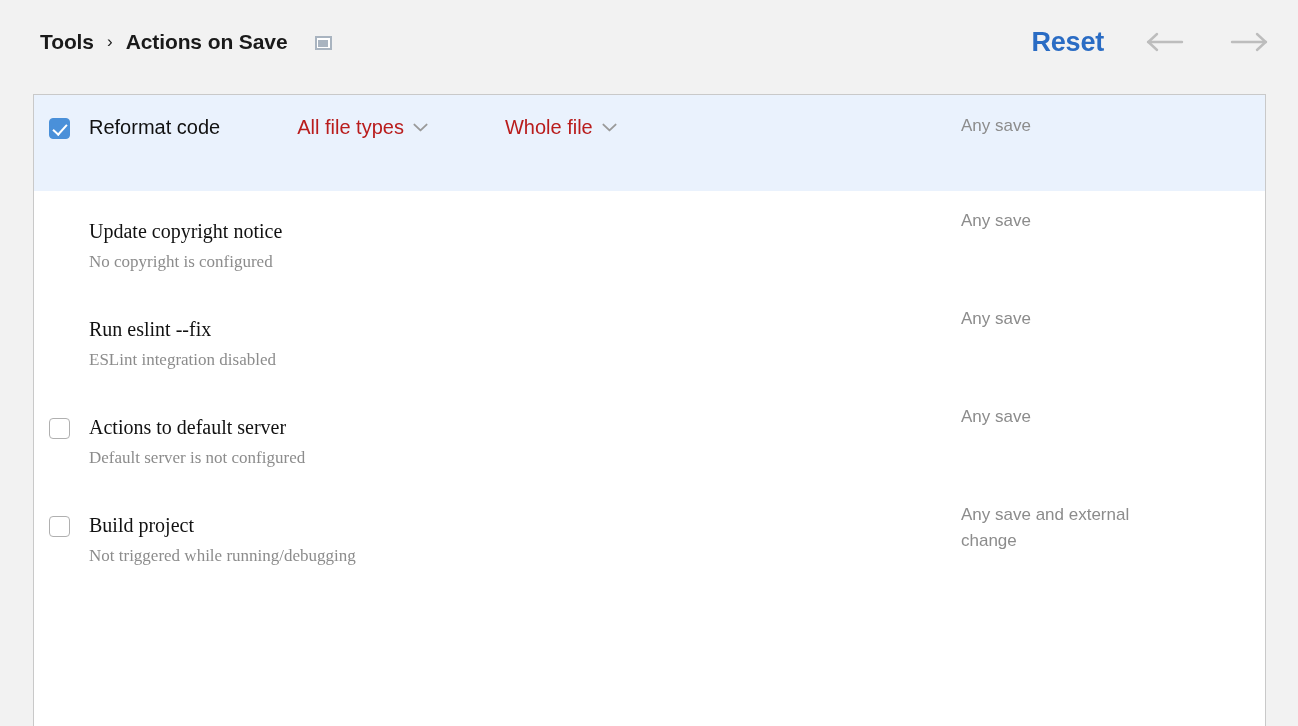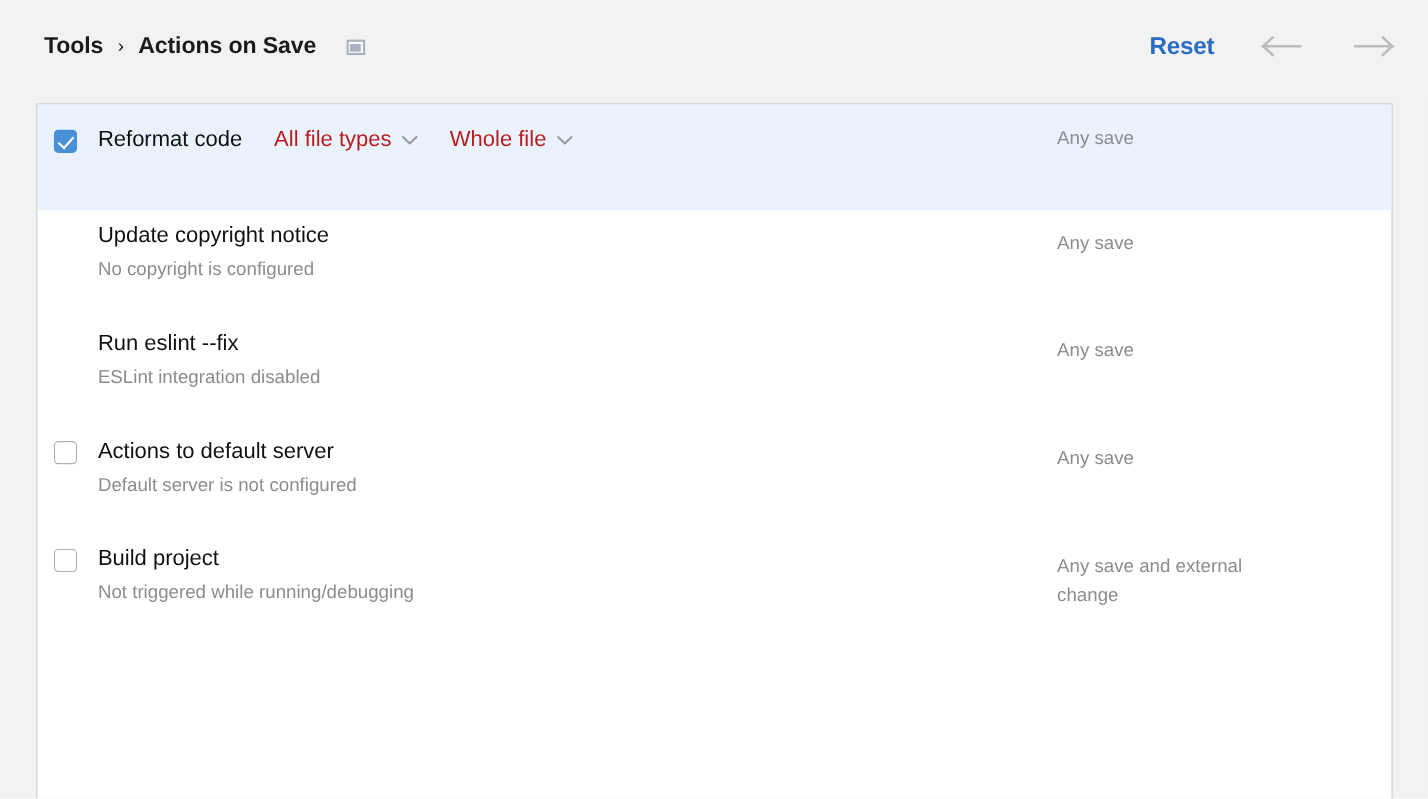--- a/index.html
+++ b/index.html
@@ -67,21 +67,21 @@
 
   #header-right {
     position: absolute;
     right: 30px;
     top: 26px;
     display: flex;
     align-items: center;
     height: 32px;
   }
   #reset-button {
-    font-size: 22px;
+    font-size: 27px;
     font-weight: bold;
     color: #2a6cc4;
     cursor: pointer;
     letter-spacing: -0.2px;
     white-space: nowrap;
   }
   .nav-arrow {
     margin-left: 42px;
     color: #bdbdbd;
     font-size: 0;
@@ -156,21 +156,21 @@
     color: #8c8c8c;
     line-height: 1.55;
   }
 
   
   #row-0 { height: 96px; }
   #row-0 .cell-action { padding-top: 15px; align-items: center; height: 50px; }
   #row-0 .cell-activated { padding-top: 18px; }
 
   .row-plain { height: 98px; }
-  .row-plain .cell-action { padding-top: 12px; }
+  .row-plain .cell-action { padding-top: 29px; font-family: Liberation Serif, serif; }
   .row-plain .cell-activated { padding-top: 17px; }
 
   
   .checkbox {
     width: 21px;
     height: 21px;
     box-sizing: border-box;
     border-radius: 4px;
     flex: 0 0 auto;
     margin-top: 2px;
@@ -201,20 +201,21 @@
   }
 
   .action-text {
     margin-left: 19px;
     display: flex;
     flex-direction: column;
   }
   #row-0 .action-text {
     flex-direction: row;
     align-items: baseline;
+    gap: 48px;
   }
   .action-title {
     font-size: 20px;
     color: #111111;
     line-height: 1.15;
     white-space: nowrap;
   }
   .action-sub {
     font-size: 17px;
     color: #8c8c8c;

